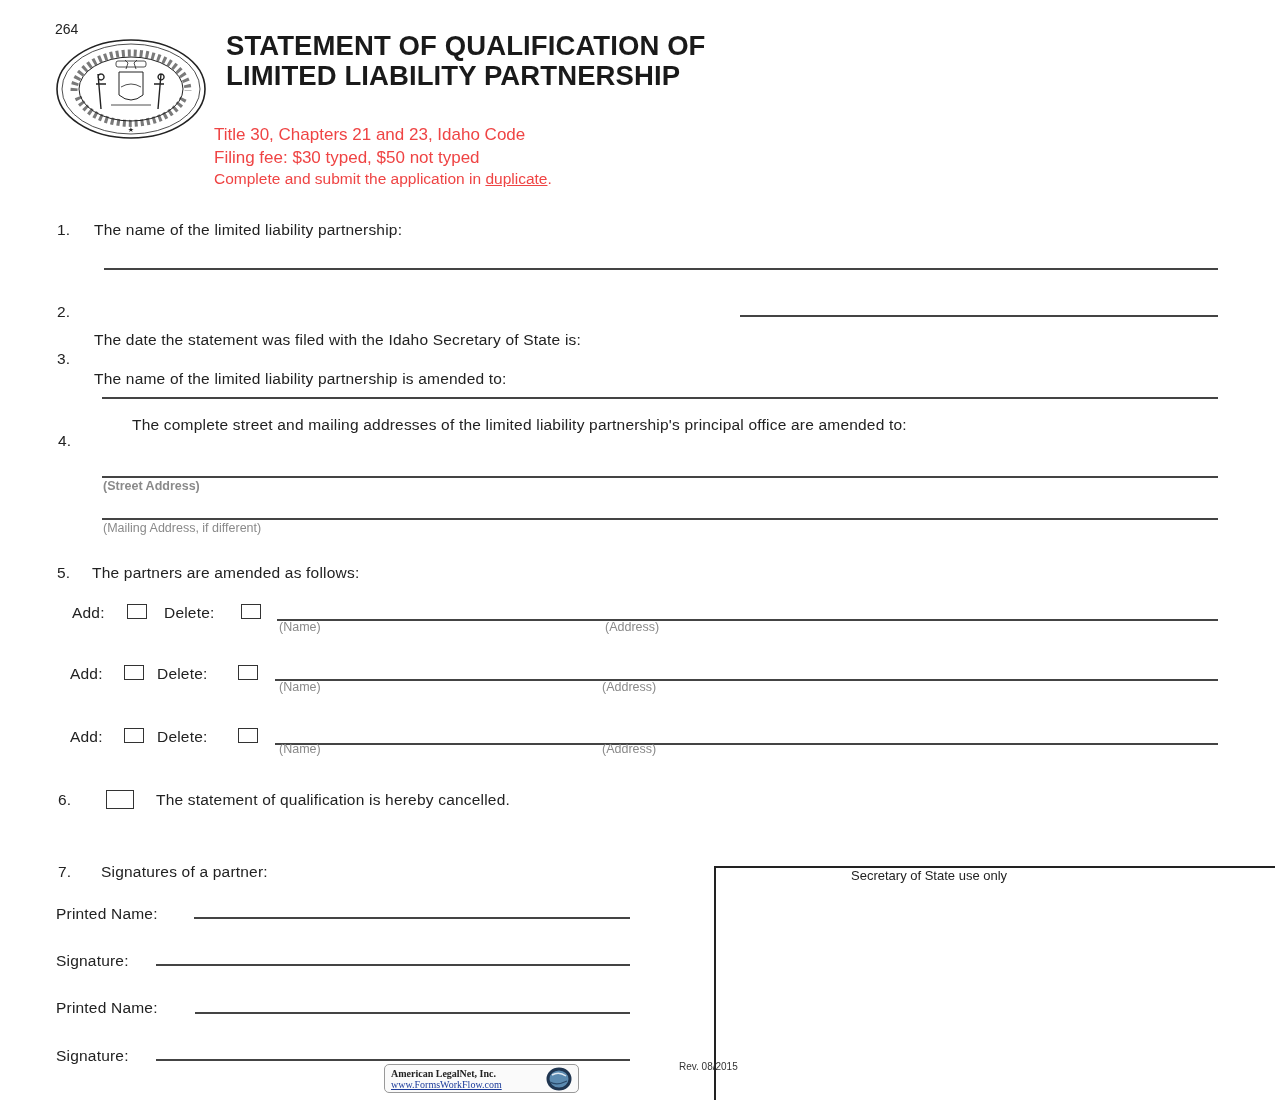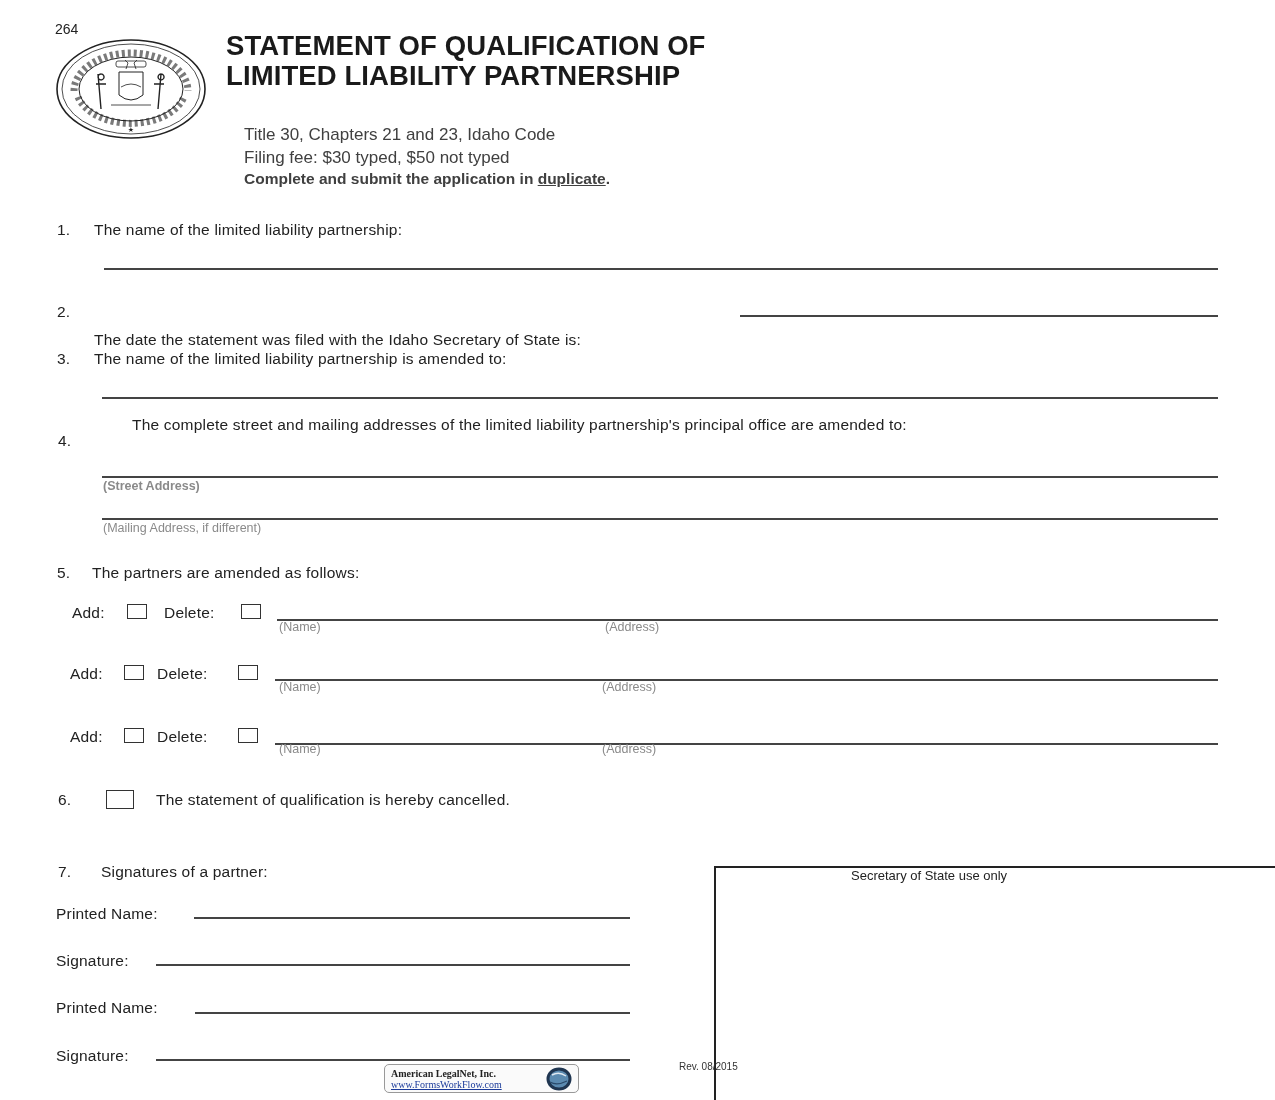--- a/index.html
+++ b/index.html
@@ -4,24 +4,24 @@
   <style>
     html, body { margin: 0; padding: 0; background: #ffffff; }
     body {
       width: 1275px; height: 1100px; position: relative; overflow: hidden;
       font-family: "Liberation Sans", sans-serif; color: #1c1c1c;
     }
     .abs { position: absolute; }
     .formno { left: 55px; top: 21px; font-size: 14px; color: #222; text-align: right; }
     .seal { left: 56px; top: 39px; width: 151px; height: 101px; }
     .title { left: 226px; top: 31px; font-size: 27.5px; font-weight: bold; line-height: 30px; color: #1a1a1a; letter-spacing: 0.1px; }
-    .sub { left: 244px; font-size: 17px; color: #404040; }
+    .sub { left: 214px; font-size: 17px; color: #ef4444; }
     .sub1 { top: 125px; }
     .sub2 { top: 148px; }
-    .sub3 { top: 170px; font-weight: bold; font-size: 15.5px; }
+    .sub3 { top: 170px; font-weight: normal; font-size: 15.5px; }
     .sub3 u { text-decoration: underline; }
     .q { font-size: 15.5px; color: #222; letter-spacing: 0.2px; }
     .hint { font-size: 12.5px; color: #8a8a8a; }
     .line { position: absolute; height: 0; border-top: 2px solid #444; }
     .cb { position: absolute; width: 20px; height: 15px; border: 1.5px solid #333; box-sizing: border-box; background: #fff; cursor: pointer; }
     .cb6 { width: 28px; height: 19px; }
     .field { position: absolute; background: transparent; border: none; outline: none; }
     .sos-box { left: 714px; top: 866px; width: 570px; height: 240px; border-left: 2px solid #222; border-top: 2px solid #222; box-sizing: border-box; }
     .sos-label { position: absolute; left: 135px; top: 0px; font-size: 13px; color: #222; }
     .rev { left: 631px; top: 1061px; font-size: 10px; color: #333; padding-left: 48px; }
@@ -65,21 +65,21 @@
 <div class="abs q" style="left:94px; top:221px;">The name of the limited liability partnership:</div>
 <input class="field" style="left: 104px; top: 248px; width: 1114px; height: 20px; font-size: 15px;" value="">
 <div class="line" style="left:104px; top:268px; width:1114px;"></div>
 
 <div class="abs q" style="left:57px; top:303px;">2.</div>
 <div class="abs q" style="left:94px; top:303px;margin-top:28px;">The date the statement was filed with the Idaho Secretary of State is:</div>
 <input class="field" style="left: 740px; top: 297px; width: 478px; height: 18px; font-size: 15px;" value="">
 <div class="line" style="left:740px; top:315px; width:478px;"></div>
 
 <div class="abs q" style="left:57px; top:350px;">3.</div>
-<div class="abs q" style="left:94px; top:350px;">The name of the limited liability partnership is amended to:</div>
+<div class="abs q" style="left:94px; top:370px;">The name of the limited liability partnership is amended to:</div>
 <input class="field" style="left: 102px; top: 377px; width: 1116px; height: 20px; font-size: 15px;" value="">
 <div class="line" style="left:102px; top:397px; width:1116px;"></div>
 
 <div class="abs q" style="left:58px; top:432px;">4.</div>
 <div class="abs q" style="left:96px; top:416px;margin-left:36px;">The complete street and mailing addresses of the limited liability partnership's principal office are amended to:</div>
 <input class="field" style="left: 102px; top: 458px; width: 1116px; height: 18px; font-size: 15px;" value="">
 <div class="line" style="left:102px; top:476px; width:1116px;"></div>
 <div class="abs hint" style="left:103px; top:479px;font-weight:bold;">(Street Address)</div>
 <input class="field" style="left: 102px; top: 500px; width: 1116px; height: 18px; font-size: 15px;" value="">
 <div class="line" style="left:102px; top:518px; width:1116px;"></div>

